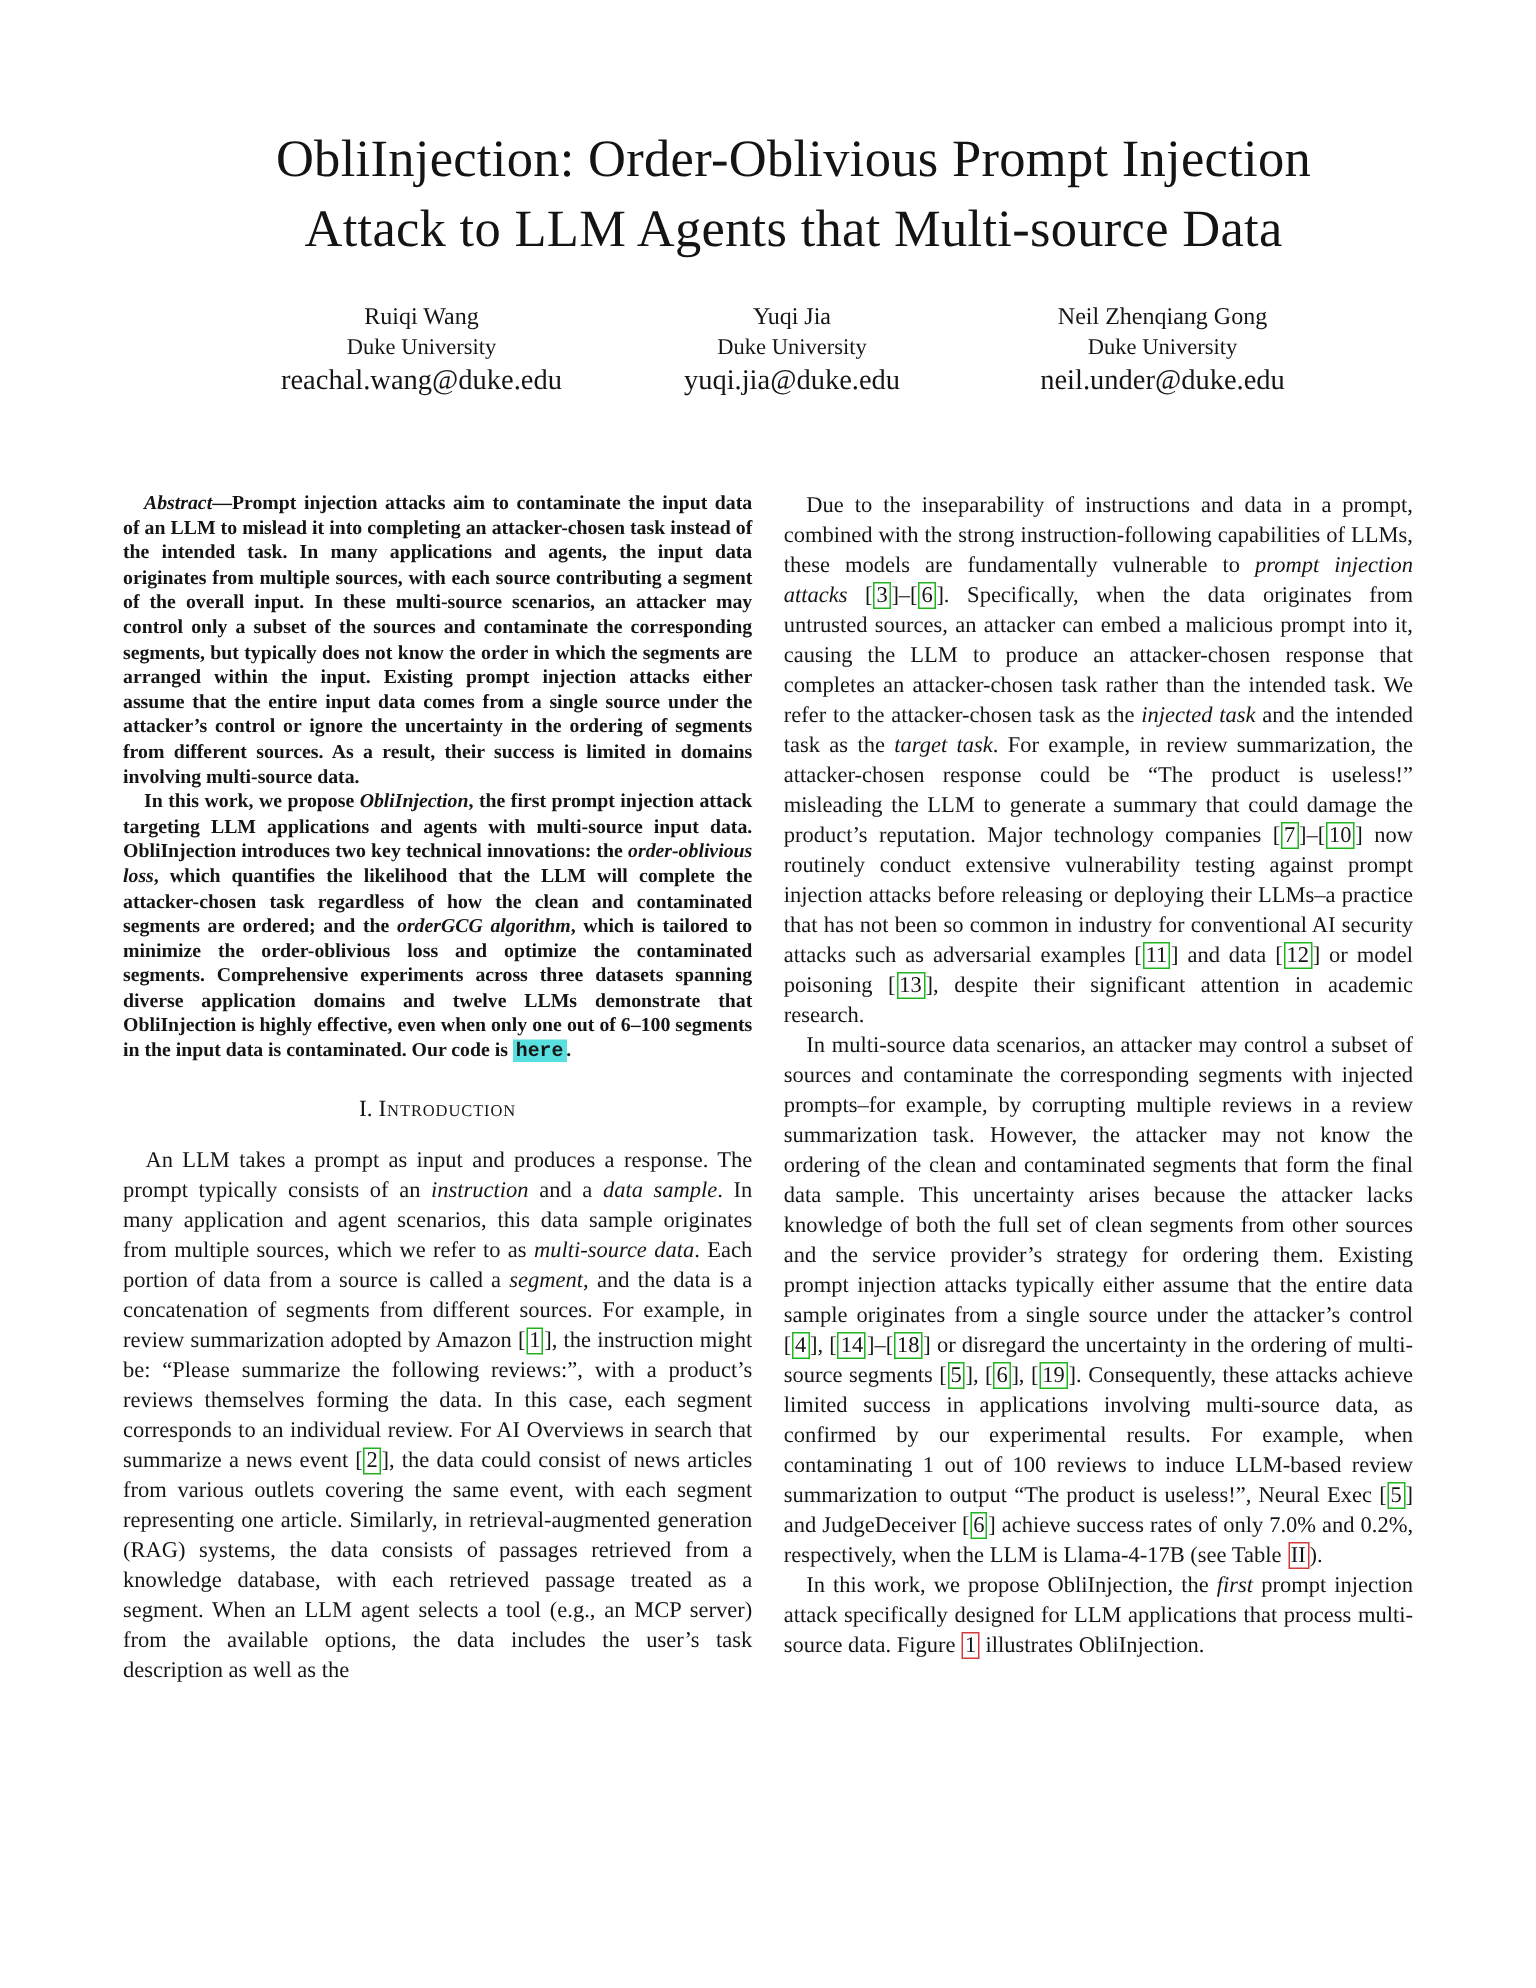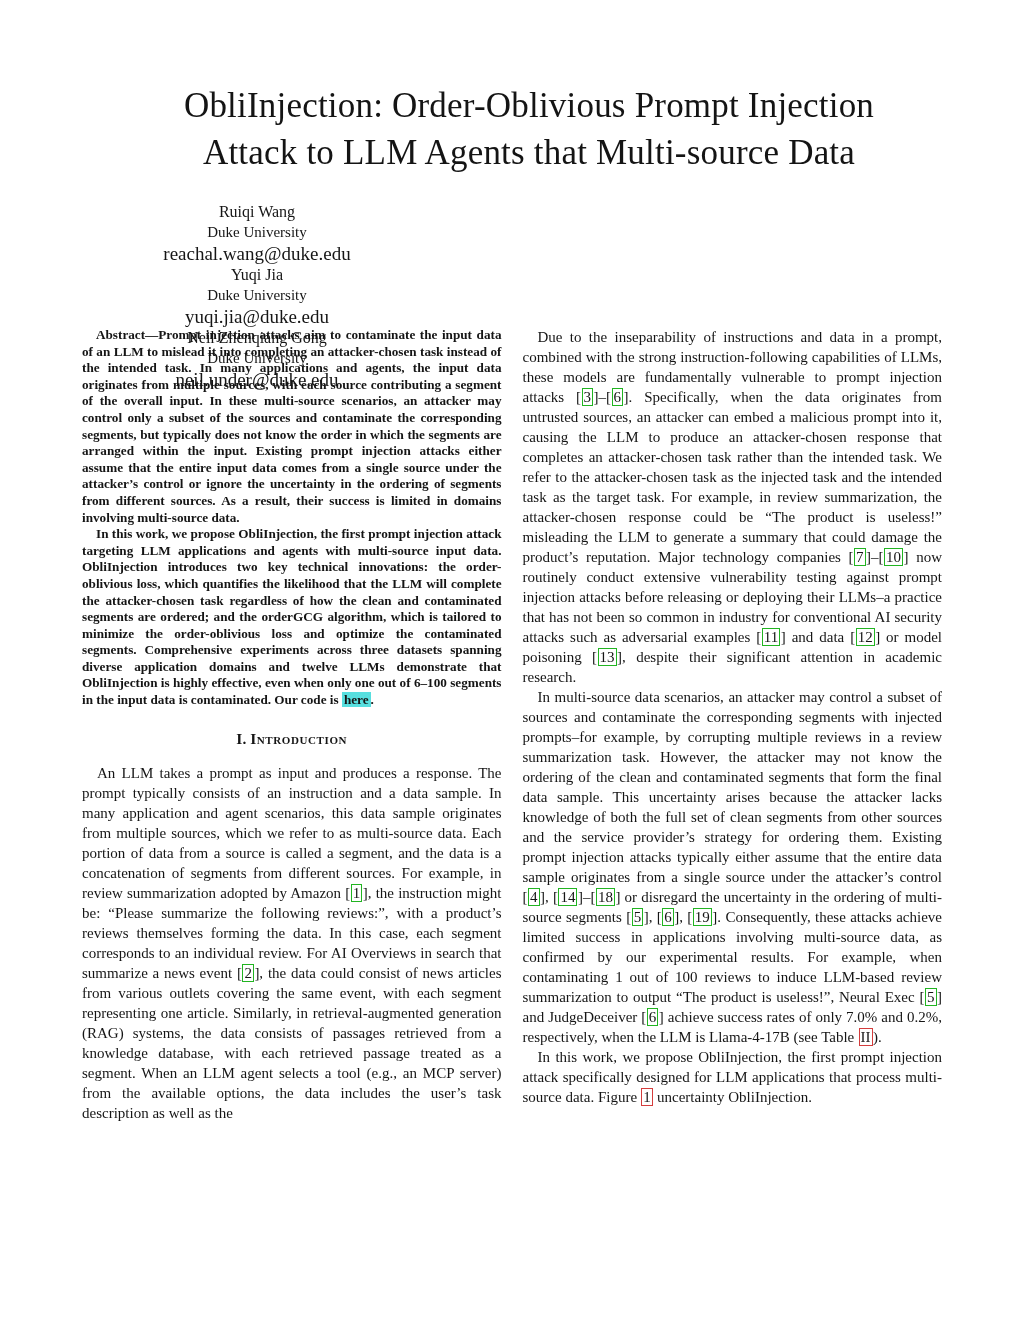--- a/index.html
+++ b/index.html
@@ -13,22 +13,22 @@
   }
   .title-block{
     position:absolute;top:82px;left:0;width:1024px;
     text-align:center;
   }
   .title-line{
     font-size:35px;line-height:47px;font-weight:normal;color:#141414;
     margin:0;letter-spacing:0.2px;padding-left:34px;
   }
   .authors-row{
-    position:absolute;top:201px;left:134px;width:740px;
-    display:flex;flex-direction:column;justify-content:flex-end;
+    position:absolute;top:201px;left:158px;width:740px;
+    display:flex;flex-direction:row;justify-content:space-between;
   }
   .author-block{width:246px;text-align:center;}
   .author-name{font-size:16px;line-height:21px;}
   .author-affiliation{font-size:15px;line-height:21px;}
   .author-email{font-size:19px;line-height:21px;}
   .columns{
     position:absolute;top:327px;left:82px;width:860px;
     display:flex;gap:21px;
   }
   .col{width:420px;}
@@ -36,36 +36,37 @@
     font-size:13.2px;line-height:16.6px;font-weight:bold;
     text-align:justify;text-indent:14px;margin:0;
   }
   .para, .para-cont{
     font-size:15px;line-height:20px;
     text-align:justify;margin:0;
   }
   .para{text-indent:15px;}
   .para-cont{text-indent:0;}
   .heading{
-    font-size:15.5px;line-height:18px;font-weight:bold;
+    font-size:15.5px;line-height:18px;font-weight:normal;
     text-align:center;margin:21px 0 15px 0;
   }
-  .i{}
+  .i{font-style:italic;}
   .sc{font-variant:small-caps;letter-spacing:0.6px;}
   .box-cite{
     border:1.6px solid var(--cite-color,#21b421);
     padding:0 1px;margin:0 0.5px;
   }
   .box-ref{
     border:1.6px solid var(--ref-color,#d43c3c);
     padding:0 1px;margin:0 0.5px;
   }
   .box-url{
     background:var(--url-bg,#58dfdf);
     padding:0 2px;
+    font-family:Liberation Mono, monospace;
   }
 </style>
 </head>
 <body>
 
 <div class="page">
 
   <div class="title-block">
     <div class="title-line">ObliInjection: Order-Oblivious Prompt Injection</div>
     <div class="title-line">Attack to LLM Agents that Multi-source Data</div>
@@ -92,17 +93,17 @@
   <div class="columns">
     <div class="col" id="col-left">
         <p class="abstract"><span class="i">Abstract</span><span>—Prompt injection attacks aim to contaminate the input data of an LLM to mislead it into completing an attacker-chosen task instead of the intended task. In many applications and agents, the input data originates from multiple sources, with each source contributing a segment of the overall input. In these multi-source scenarios, an attacker may control only a subset of the sources and contaminate the corresponding segments, but typically does not know the order in which the segments are arranged within the input. Existing prompt injection attacks either assume that the entire input data comes from a single source under the attacker’s control or ignore the uncertainty in the ordering of segments from different sources. As a result, their success is limited in domains involving multi-source data.</span></p>
         <p class="abstract"><span>In this work, we propose </span><span class="i">ObliInjection</span><span>, the first prompt injection attack targeting LLM applications and agents with multi-source input data. ObliInjection introduces two key technical innovations: the </span><span class="i">order-oblivious loss</span><span>, which quantifies the likelihood that the LLM will complete the attacker-chosen task regardless of how the clean and contaminated segments are ordered; and the </span><span class="i">orderGCG algorithm</span><span>, which is tailored to minimize the order-oblivious loss and optimize the contaminated segments. Comprehensive experiments across three datasets spanning diverse application domains and twelve LLMs demonstrate that ObliInjection is highly effective, even when only one out of 6–100 segments in the input data is contaminated. Our code is </span><span class="box-url">here</span><span>.</span></p>
         <h2 class="heading"><span>I.  </span><span class="sc">Introduction</span></h2>
         <p class="para"><span>An LLM takes a prompt as input and produces a response. The prompt typically consists of an </span><span class="i">instruction</span><span> and a </span><span class="i">data sample</span><span>. In many application and agent scenarios, this data sample originates from multiple sources, which we refer to as </span><span class="i">multi-source data</span><span>. Each portion of data from a source is called a </span><span class="i">segment</span><span>, and the data is a concatenation of segments from different sources. For example, in review summarization adopted by Amazon [</span><span class="box-cite">1</span><span>], the instruction might be: “Please summarize the following reviews:”, with a product’s reviews themselves forming the data. In this case, each segment corresponds to an individual review. For AI Overviews in search that summarize a news event [</span><span class="box-cite">2</span><span>], the data could consist of news articles from various outlets covering the same event, with each segment representing one article. Similarly, in retrieval-augmented generation (RAG) systems, the data consists of passages retrieved from a knowledge database, with each retrieved passage treated as a segment. When an LLM agent selects a tool (e.g., an MCP server) from the available options, the data includes the user’s task description as well as the</span></p>
       </div>
     <div class="col" id="col-right">
         <p class="para"><span>Due to the inseparability of instructions and data in a prompt, combined with the strong instruction-following capabilities of LLMs, these models are fundamentally vulnerable to </span><span class="i">prompt injection attacks</span><span> [</span><span class="box-cite">3</span><span>]–[</span><span class="box-cite">6</span><span>]. Specifically, when the data originates from untrusted sources, an attacker can embed a malicious prompt into it, causing the LLM to produce an attacker-chosen response that completes an attacker-chosen task rather than the intended task. We refer to the attacker-chosen task as the </span><span class="i">injected task</span><span> and the intended task as the </span><span class="i">target task</span><span>. For example, in review summarization, the attacker-chosen response could be “The product is useless!” misleading the LLM to generate a summary that could damage the product’s reputation. Major technology companies [</span><span class="box-cite">7</span><span>]–[</span><span class="box-cite">10</span><span>] now routinely conduct extensive vulnerability testing against prompt injection attacks before releasing or deploying their LLMs–a practice that has not been so common in industry for conventional AI security attacks such as adversarial examples [</span><span class="box-cite">11</span><span>] and data [</span><span class="box-cite">12</span><span>] or model poisoning [</span><span class="box-cite">13</span><span>], despite their significant attention in academic research.</span></p>
         <p class="para"><span>In multi-source data scenarios, an attacker may control a subset of sources and contaminate the corresponding segments with injected prompts–for example, by corrupting multiple reviews in a review summarization task. However, the attacker may not know the ordering of the clean and contaminated segments that form the final data sample. This uncertainty arises because the attacker lacks knowledge of both the full set of clean segments from other sources and the service provider’s strategy for ordering them. Existing prompt injection attacks typically either assume that the entire data sample originates from a single source under the attacker’s control [</span><span class="box-cite">4</span><span>], [</span><span class="box-cite">14</span><span>]–[</span><span class="box-cite">18</span><span>] or disregard the uncertainty in the ordering of multi-source segments [</span><span class="box-cite">5</span><span>], [</span><span class="box-cite">6</span><span>], [</span><span class="box-cite">19</span><span>]. Consequently, these attacks achieve limited success in applications involving multi-source data, as confirmed by our experimental results. For example, when contaminating 1 out of 100 reviews to induce LLM-based review summarization to output “The product is useless!”, Neural Exec [</span><span class="box-cite">5</span><span>] and JudgeDeceiver [</span><span class="box-cite">6</span><span>] achieve success rates of only 7.0% and 0.2%, respectively, when the LLM is Llama-4-17B (see Table </span><span class="box-ref">II</span><span>).</span></p>
-        <p class="para"><span>In this work, we propose ObliInjection, the </span><span class="i">first</span><span> prompt injection attack specifically designed for LLM applications that process multi-source data. Figure </span><span class="box-ref">1</span><span> uncertainty ObliInjection.</span></p>
+        <p class="para"><span>In this work, we propose ObliInjection, the </span><span class="i">first</span><span> prompt injection attack specifically designed for LLM applications that process multi-source data. Figure </span><span class="box-ref">1</span><span> illustrates ObliInjection.</span></p>
       </div>
   </div>
 
 </div>
 
 </body></html>

